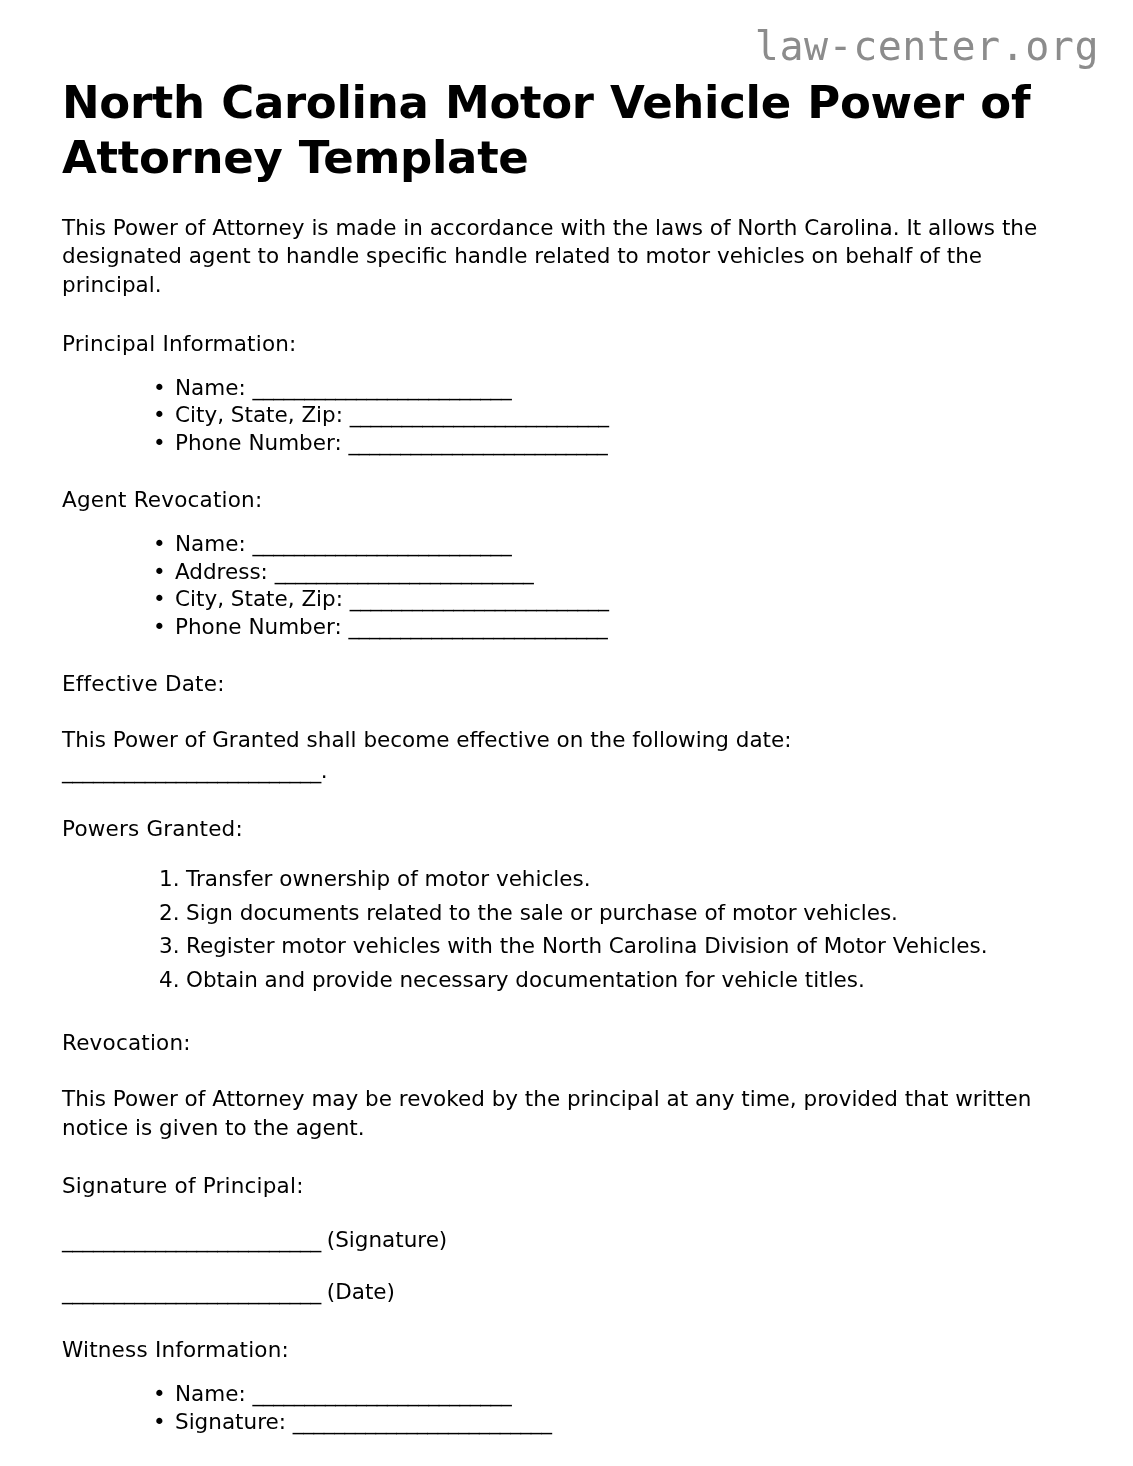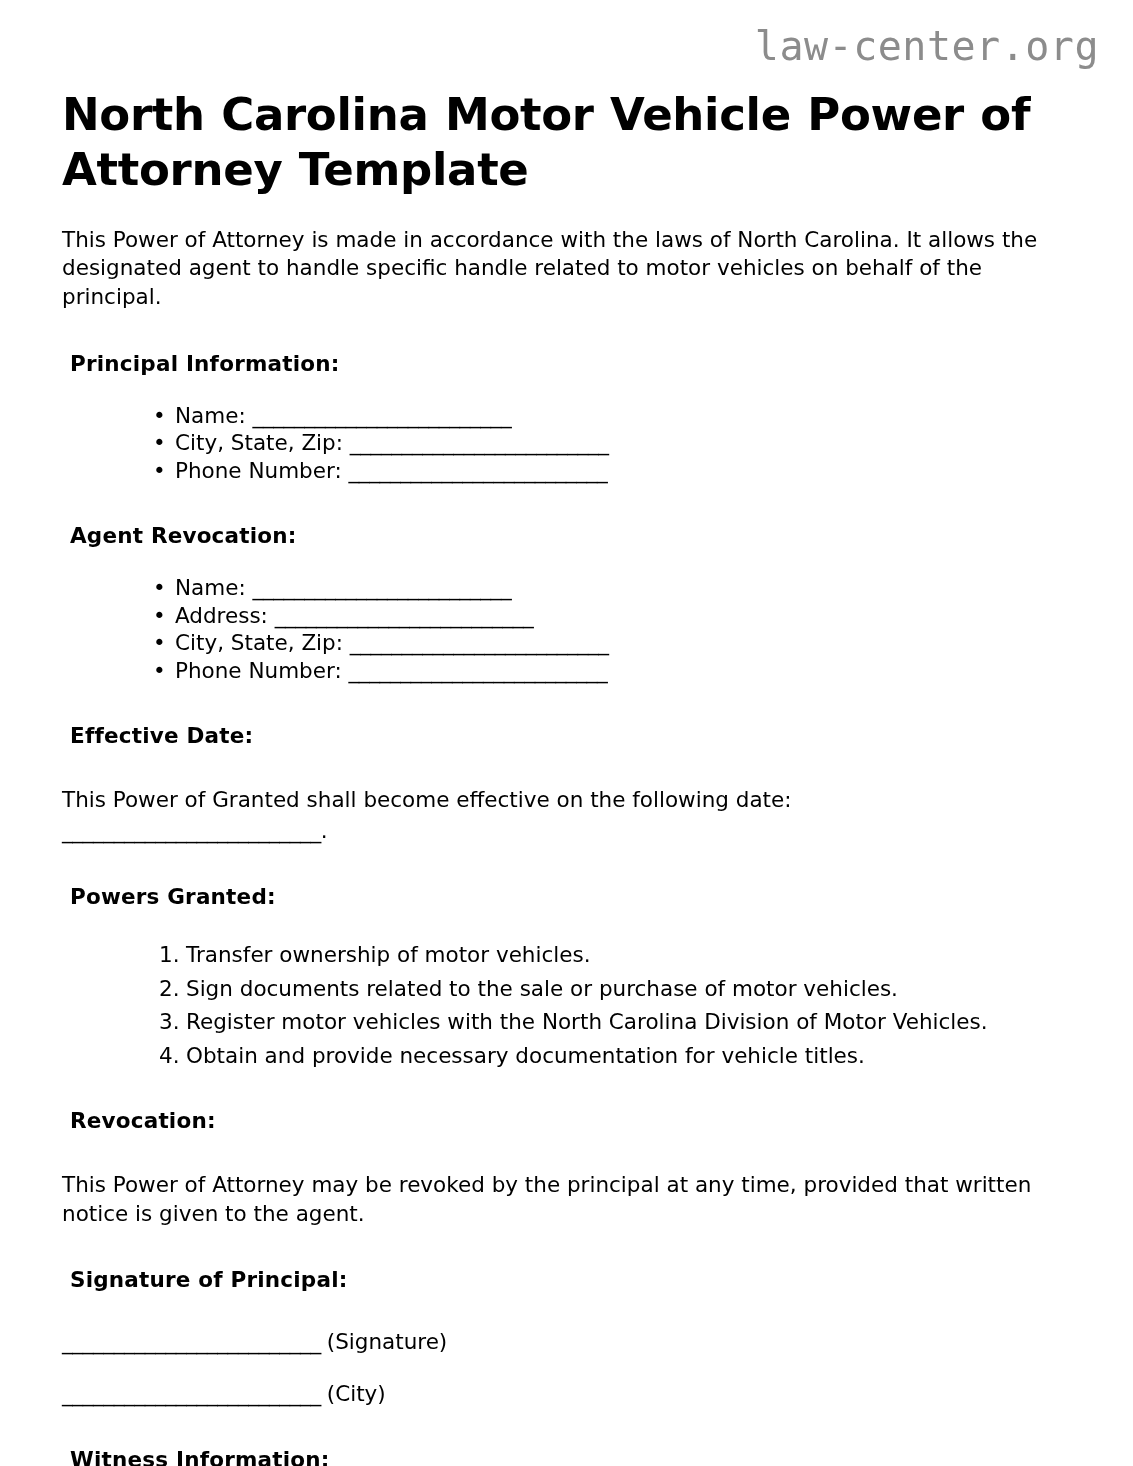--- a/index.html
+++ b/index.html
@@ -15,21 +15,21 @@
     color: #000000;
     -webkit-font-smoothing: antialiased;
   }
 
   #page {
     position: relative;
     width: 1133px;
     height: 1466px;
     background: #ffffff;
     box-sizing: border-box;
-    padding: 16px 61px 0 62px;
+    padding: 4px 61px 0 62px;
   }
 
   
   .watermark {
     position: absolute;
     top: 26px;
     right: 34px;
     font-family: "DejaVu Sans Mono", "Liberation Mono", monospace;
     font-size: 40px;
     line-height: 1;
@@ -55,24 +55,24 @@
   .para {
     margin: 0;
     padding-top: 28px;
     font-size: 21.5px;
     line-height: 1.33;
     max-width: 1012px;
   }
 
   
   .section-heading {
-    margin: 8px;
+    margin: 0;
     padding-top: 30px;
     font-size: 21.5px;
-    font-weight: bold;
+    font-weight: normal;
     line-height: 1.3;
     letter-spacing: 0.2px;
   }
 
   
   ul.field-list {
     margin: 0;
     padding: 16px 0 0 0;
     list-style: none;
   }
@@ -220,21 +220,21 @@
   </ol>
 
   <h2 class="section-heading">Revocation:</h2>
   <p class="para">This Power of Attorney may be revoked by the principal at any time, provided that written notice is given to the agent.</p>
 
   <h2 class="section-heading">Signature of Principal:</h2>
   <p class="sig-line">
     <span class="blank">_________________________</span><span class="sig-caption">(Signature)</span>
   </p>
   <p class="sig-line date-line">
-    <span class="blank">_________________________</span><span class="sig-caption">(City)</span>
+    <span class="blank">_________________________</span><span class="sig-caption">(Date)</span>
   </p>
 
   <h2 class="section-heading">Witness Information:</h2>
   <ul class="field-list">
     <li>
       <span class="bullet-dot">•</span>
       <span>Name:</span>
       <span class="blank">_________________________</span>
     </li>
     <li>

